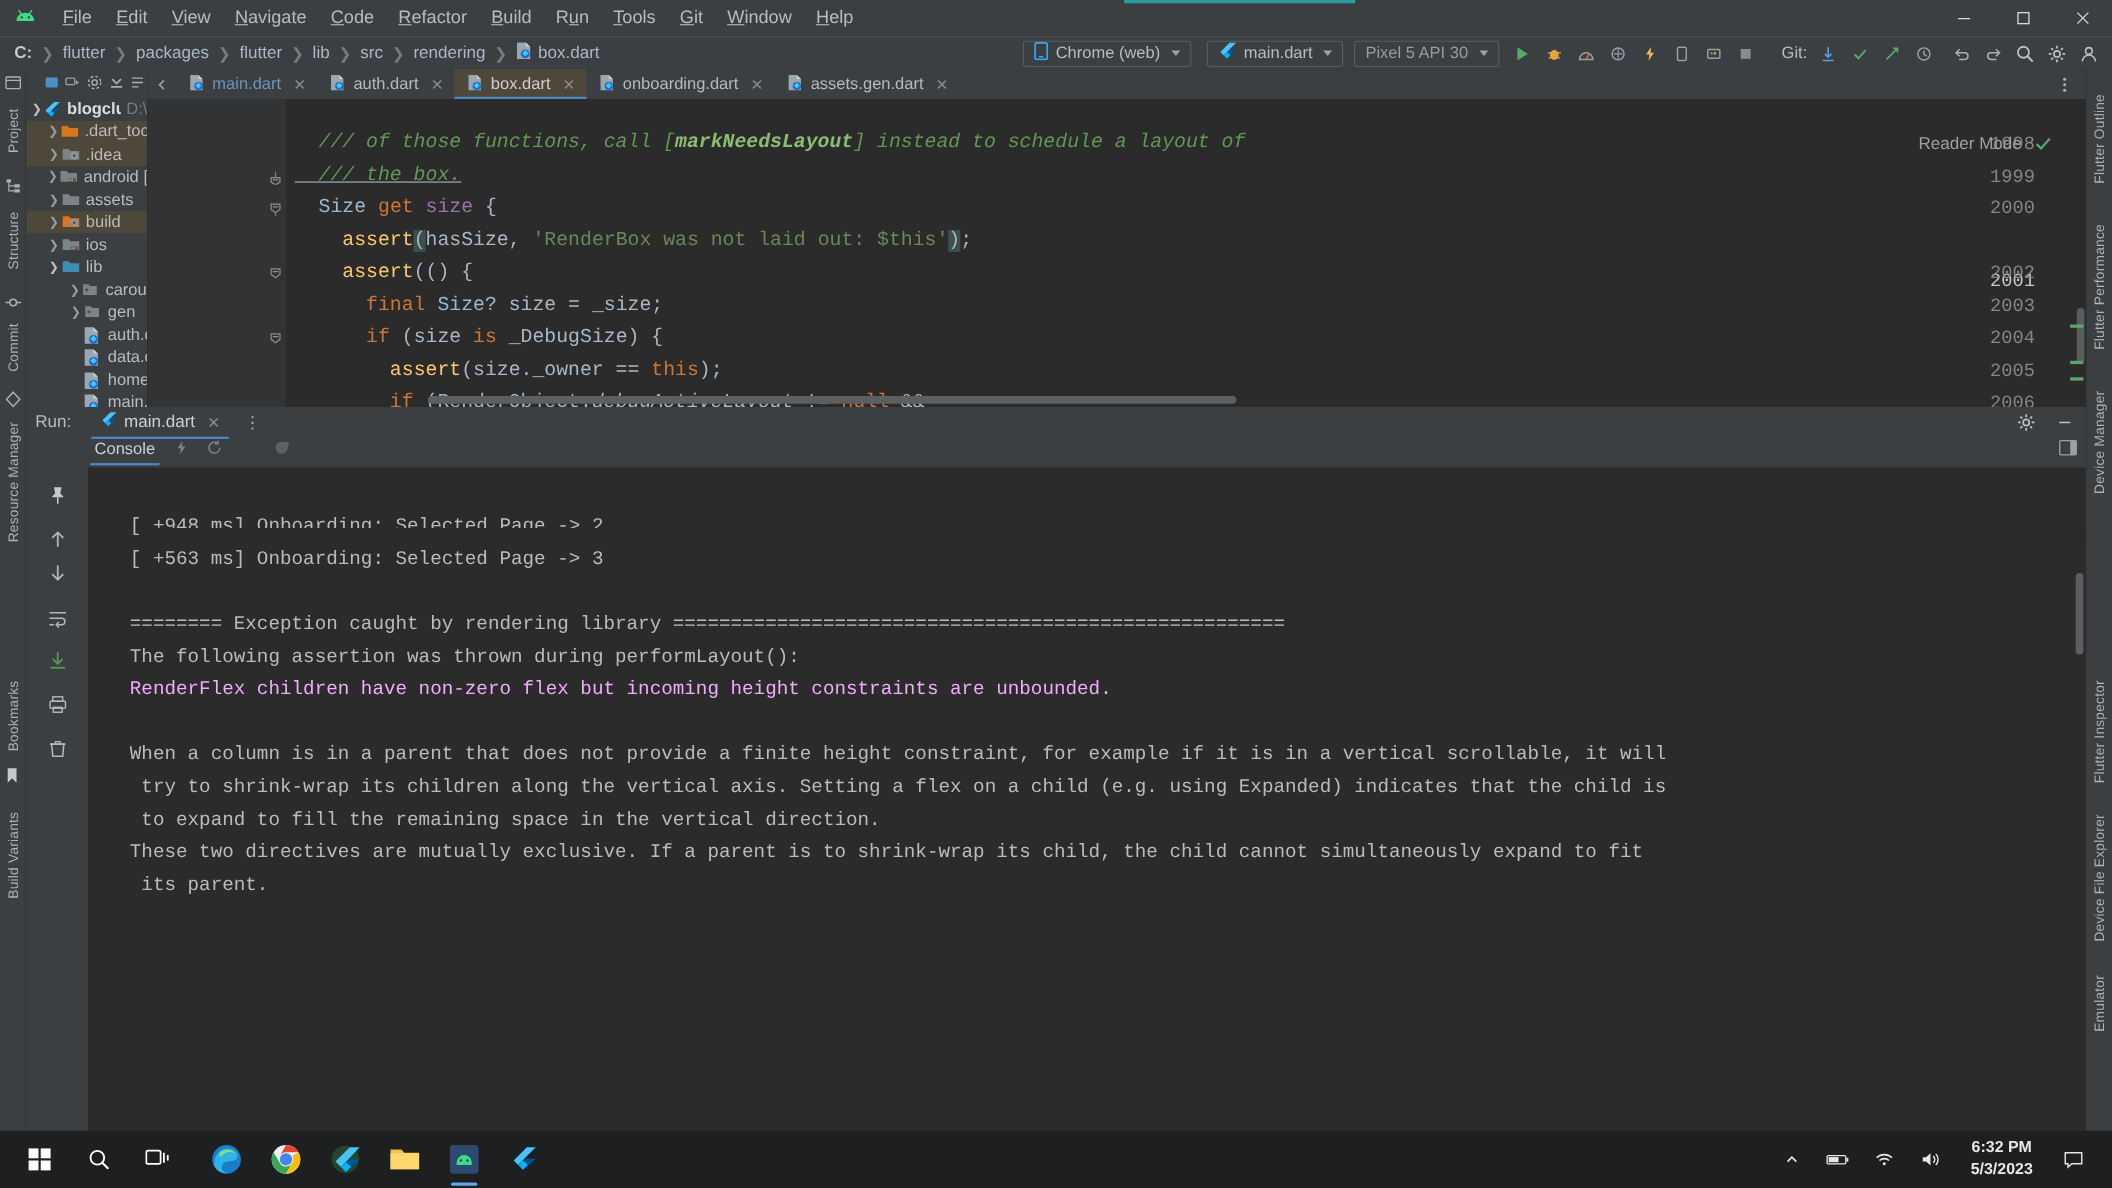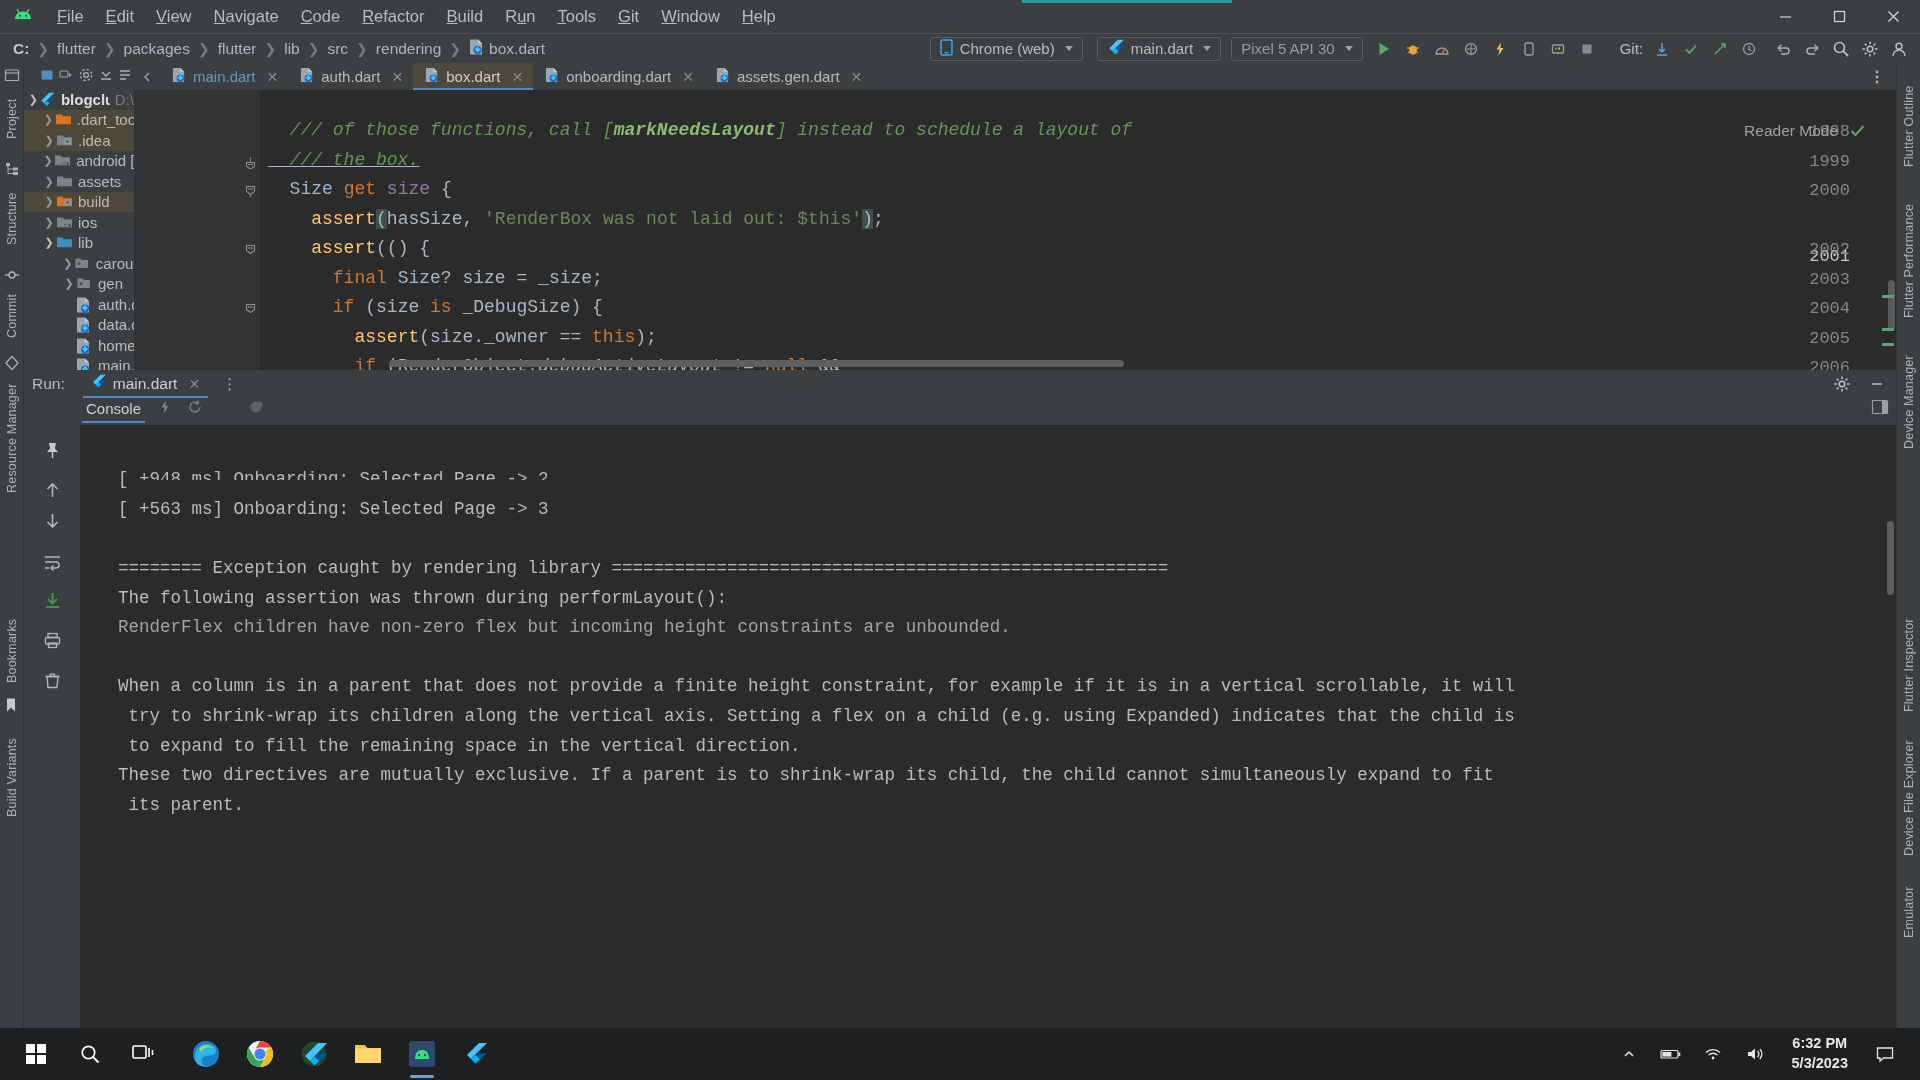--- a/index.html
+++ b/index.html
@@ -186,21 +186,21 @@
   .cs-btn { width: 30px; height: 30px; display: flex; align-items: center; justify-content: center; }
 
   .console-body {
     position: absolute; left: 56px; top: 55px; right: 0; bottom: 0;
     background: #2b2b2b; overflow: hidden;
   }
   .cl {
     position: absolute; left: 38px; white-space: pre;
     font-family: "Liberation Mono", monospace; font-size: 17.5px; color: #bbbbbb;
   }
-  .cl.err { color: #a3a3a3; }
+  .cl.err { color: #f0abfc; }
   .console-scroll {
     position: absolute; right: 2px; top: 96px; width: 7px; height: 74px;
     background: #5c5e60; border-radius: 4px;
   }
   .console-fadetop { position:absolute; left:56px; top:55px; right:0; height: 12px; background:#2b2b2b; }
 
   
   .bottombar {
     position: absolute; left: 0; bottom: 28px; width: 1920px; height: 22px;
     background: #3c3f41; display: flex; align-items: center;

